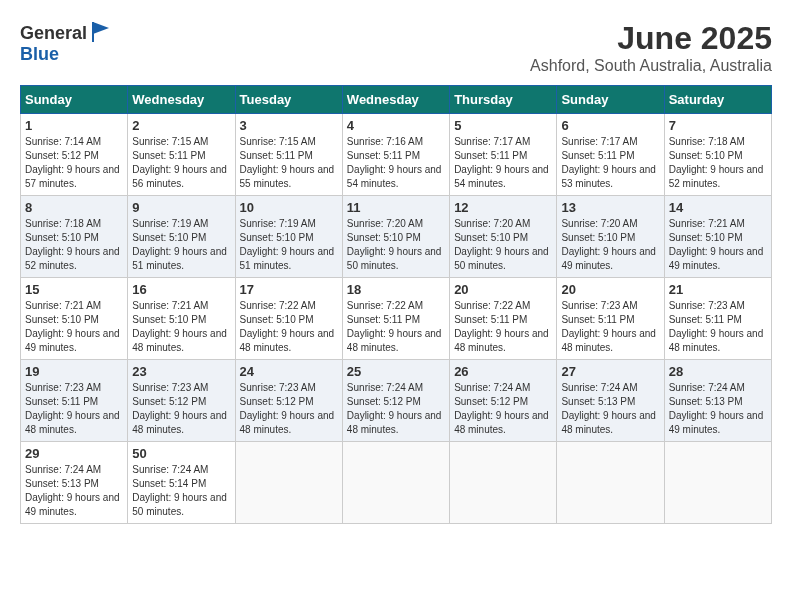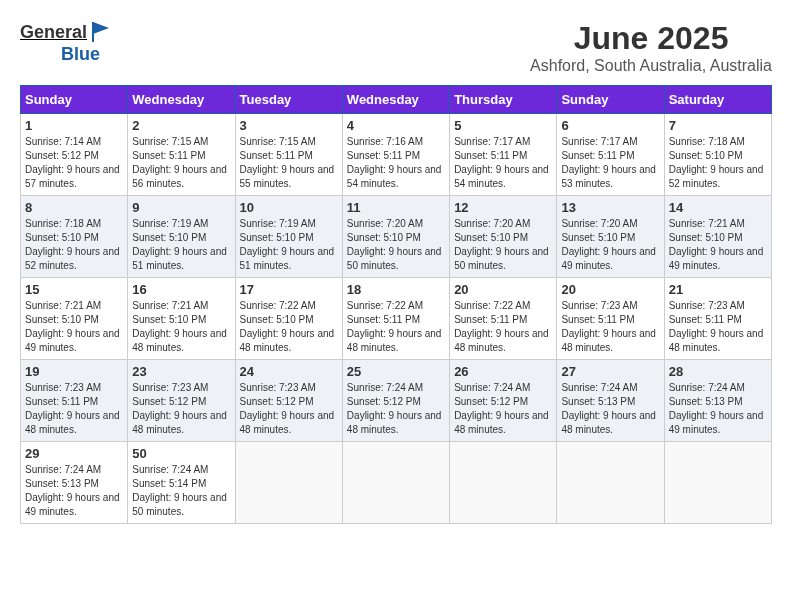--- a/index.html
+++ b/index.html
@@ -22,48 +22,46 @@
     }
     .logo-text-general {
       font-size: 18px;
       font-weight: bold;
       color: #333;
     }
     .logo-text-blue {
       font-size: 18px;
       font-weight: bold;
       color: #1a5fa8;
-      margin-left: 41px;
     }
     .logo-icon {
       width: 24px;
       height: 24px;
       margin-left: 2px;
     }
     .title-area {
       text-align: right;
     }
     .month-year {
       font-size: 32px;
       font-weight: bold;
       color: #333;
-      text-align: center;
     }
     .location {
       font-size: 16px;
       color: #555;
     }
     .calendar {
       width: 100%;
       border-collapse: collapse;
       margin: 5px 10px;
       width: calc(100% - 20px);
     }
     .calendar th {
-      background-color: #6d28d9;
+      background-color: #0f766e;
       color: white;
       padding: 6px 4px;
       text-align: left;
       font-size: 13px;
       border: 1px solid #1a5fa8;
     }
     .calendar td {
       border: 1px solid #ccc;
       vertical-align: top;
       padding: 4px;
@@ -96,21 +94,21 @@
     .calendar tbody tr:nth-child(even) td {
       background: #eef2f7;
     }
   </style>
 </head>
 <body>
 
 <div class="header-area">
   <div class="logo">
     <div style="display:flex;flex-direction:column;align-items:flex-start;">
-      <div style="display:flex;align-items:center;text-decoration:underline;">
+      <div style="display:flex;align-items:flex-end;">
         <span class="logo-text-general">General</span>
         <svg class="logo-icon" viewBox="0 0 24 24" xmlns="http://www.w3.org/2000/svg">
           <polygon points="4,2 20,8 4,14" fill="#1a5fa8"></polygon>
           <line x1="4" y1="2" x2="4" y2="22" stroke="#1a5fa8" stroke-width="2"></line>
         </svg>
       </div>
       <span class="logo-text-blue">Blue</span>
     </div>
   </div>
   <div class="title-area">

